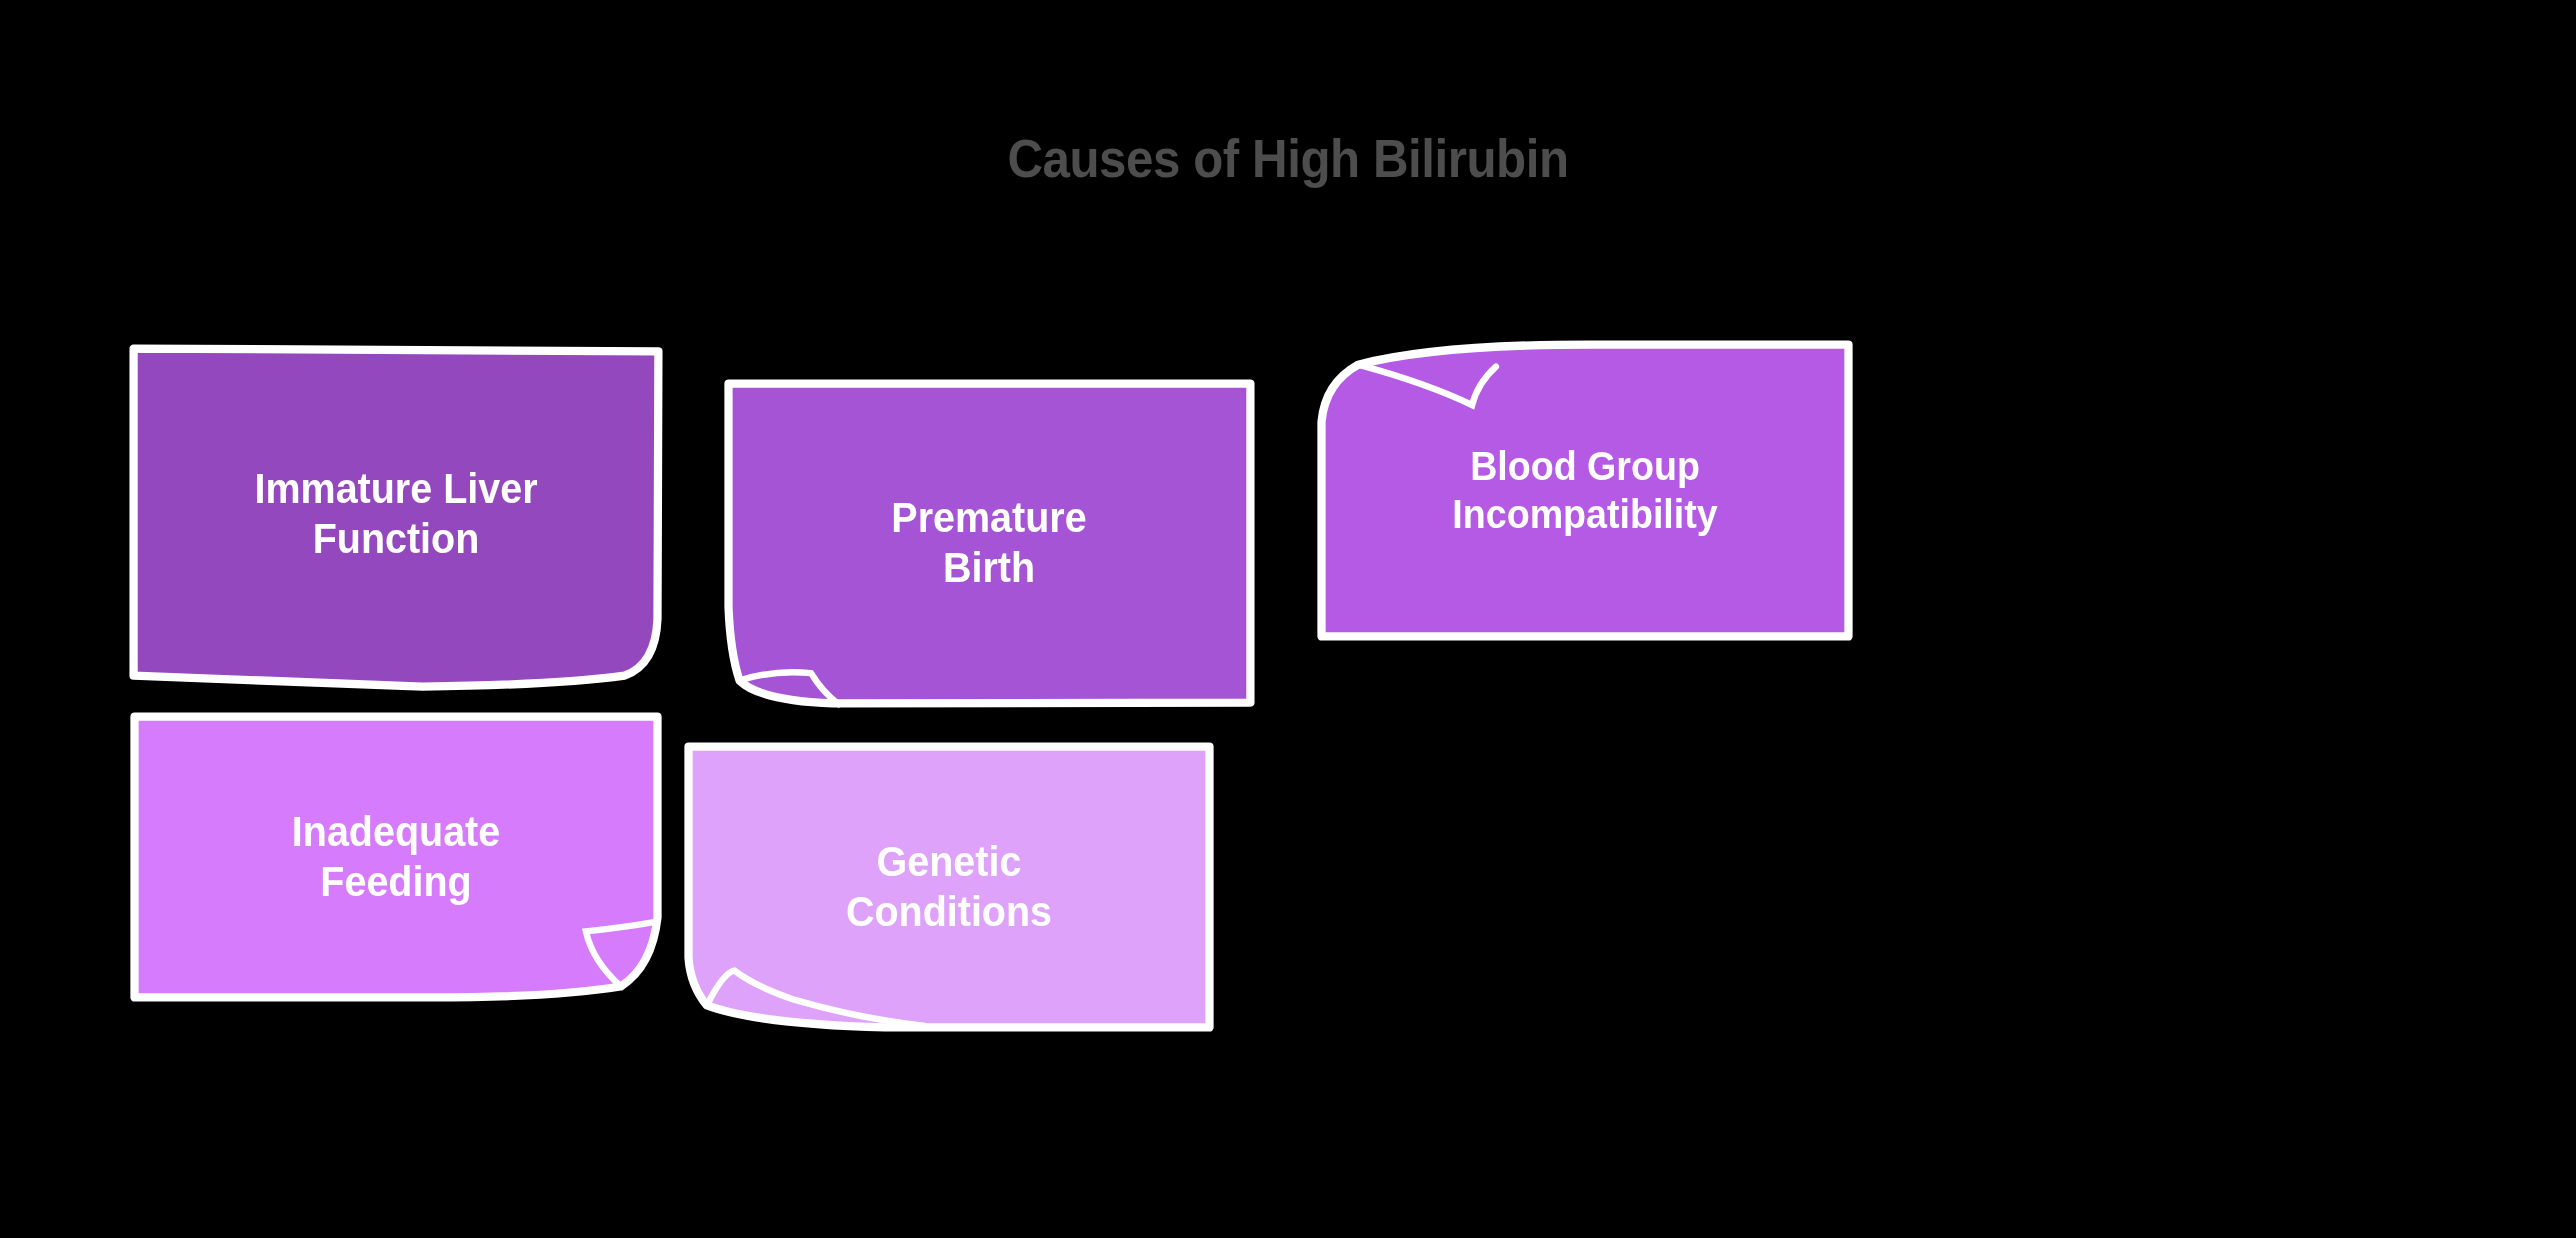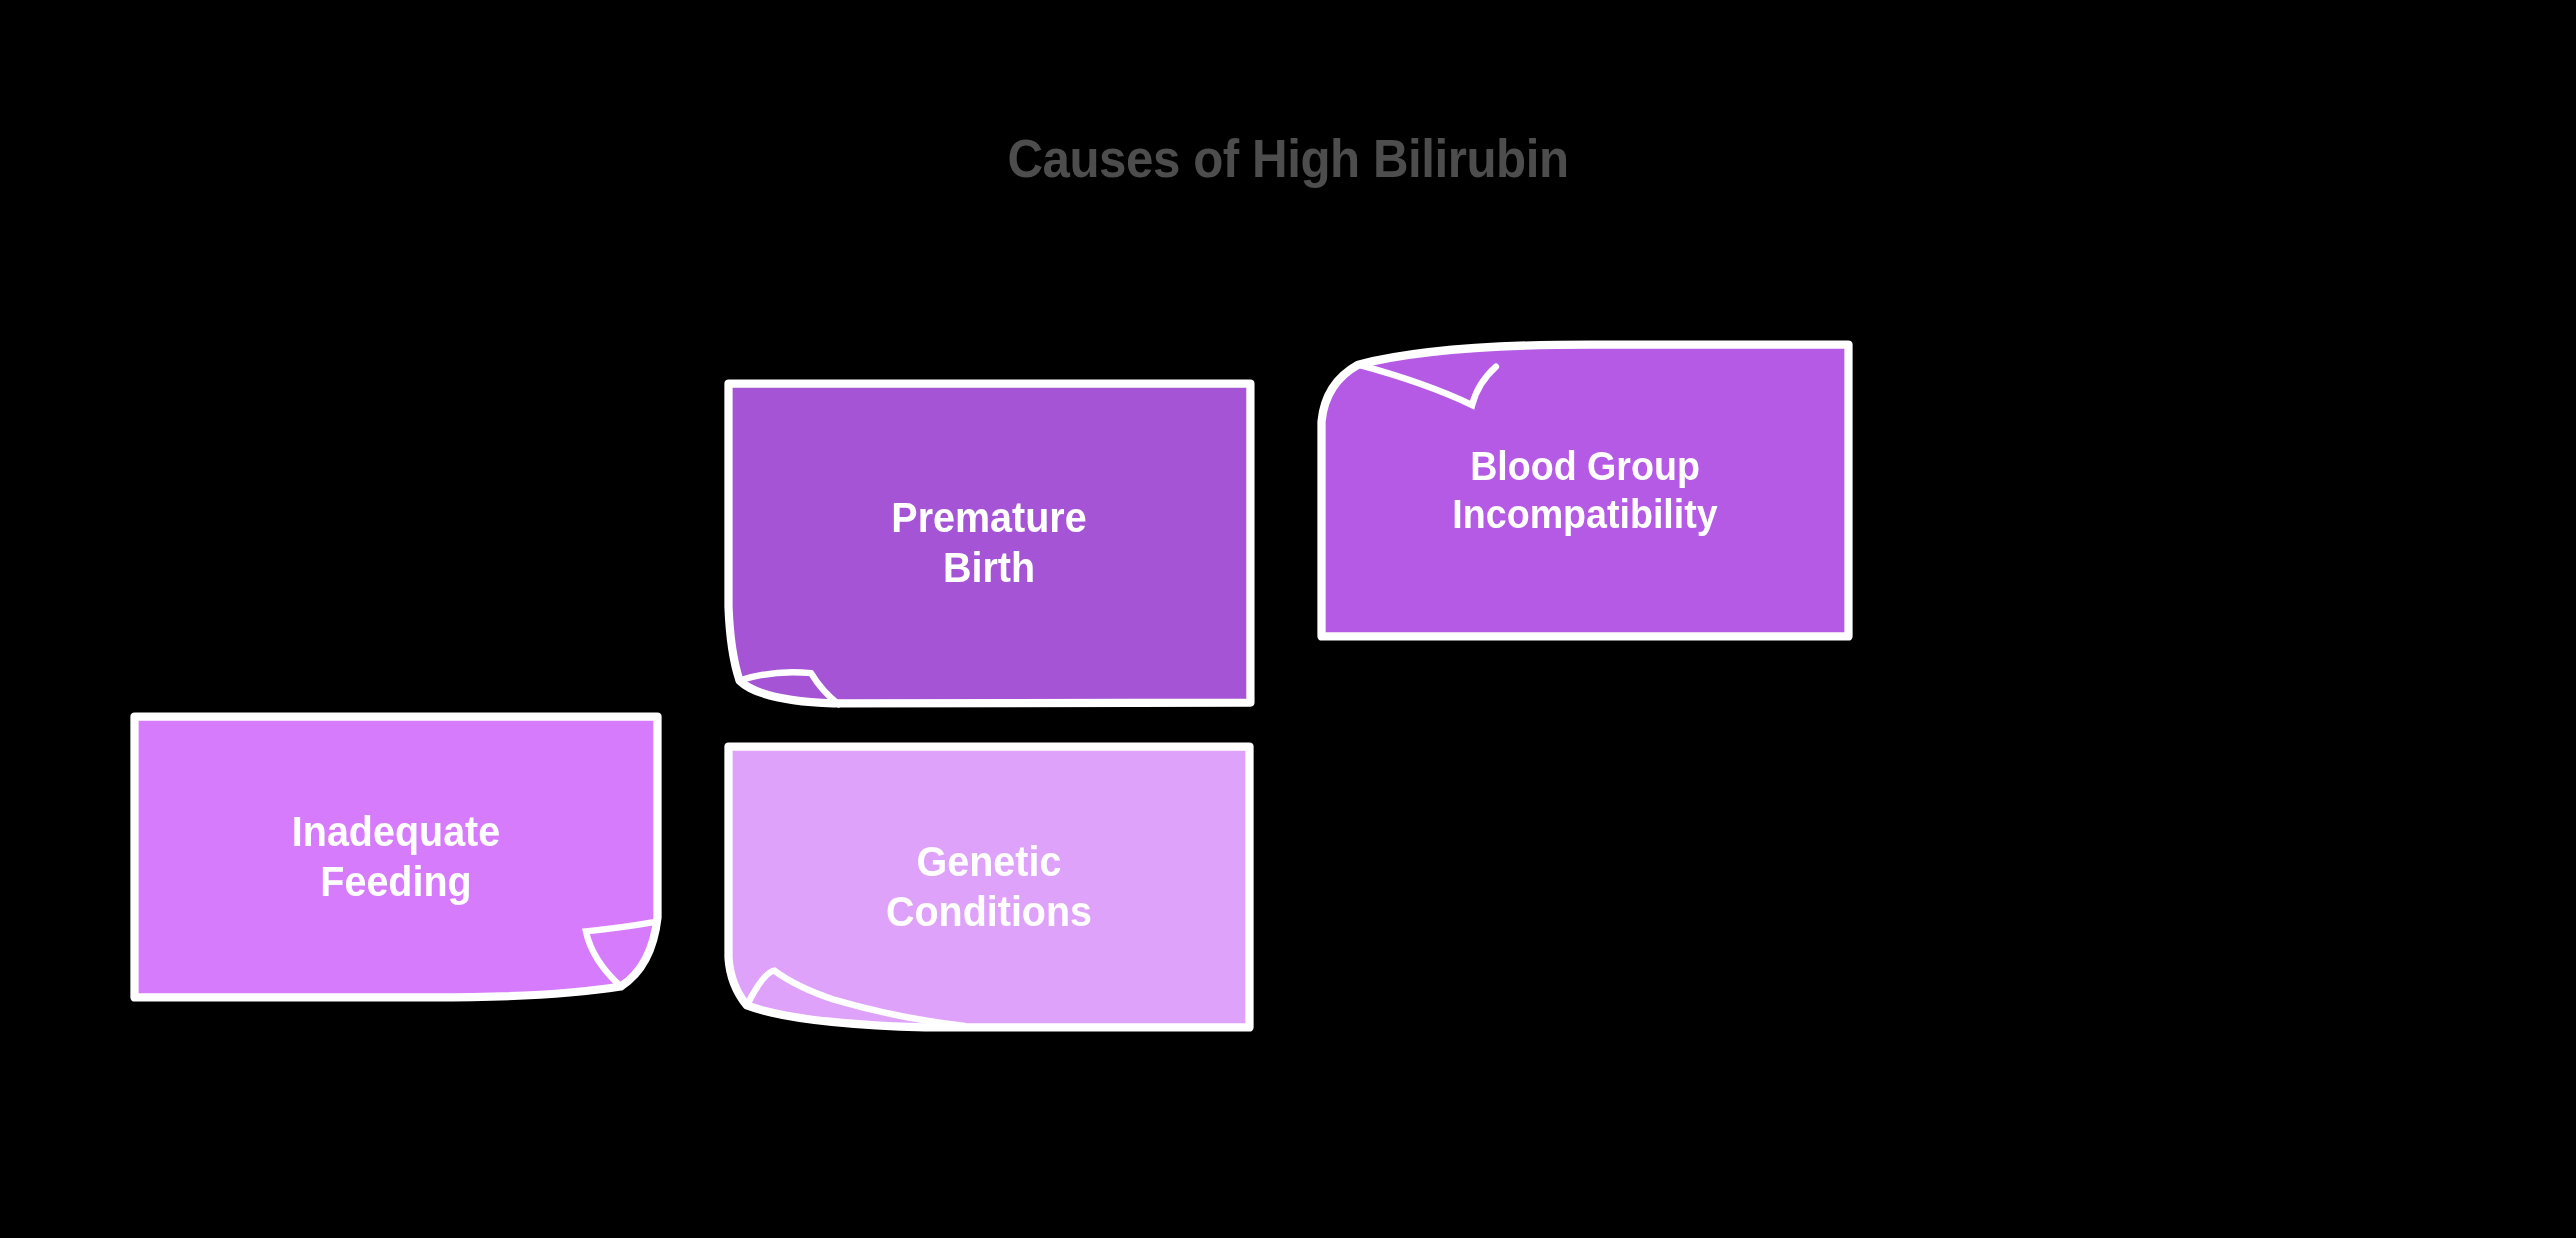--- a/index.html
+++ b/index.html
@@ -76,20 +76,27 @@
   }
   .node-label.small { font-size: 40px; }
 </style>
 </head>
 <body style="background: rgb(0, 0, 0);">
 
 <div id="canvas" style="background: rgb(0, 0, 0);">
 
   <div class="chart-title" style="color: rgb(77, 77, 77);">Causes of High Bilirubin</div>
 
+  <div class="node" style="left:129px; top:344px; width:534px; height:339px;">
+    <svg viewBox="0 0 582 370" preserveAspectRatio="none">
+      <path d="M 5 5 L 577 8 L 576 300 Q 574 350 540 362 Q 470 372 320 374 L 5 362 Z" fill="#9348be" stroke="#ffffff" stroke-width="9" stroke-linejoin="round"></path>
+    </svg>
+    <div class="node-label" style="color: rgb(255, 255, 255);">Immature Liver
+Function</div>
+  </div>
 
   <div class="node" style="left:1316px; top:339px; width:538px; height:303px;">
     <svg viewBox="0 0 586 330" preserveAspectRatio="none">
       <path d="M 6 90 Q 10 48 46 28 Q 130 6 300 6 L 580 6 L 580 324 L 6 324 Z" fill="#b45ae5" stroke="#ffffff" stroke-width="9" stroke-linejoin="round"></path>
       <path d="M 46 28 Q 120 48 170 72 Q 176 48 196 30" fill="none" stroke="#ffffff" stroke-width="7" stroke-linecap="round"></path>
     </svg>
     <div class="node-label small" style="color: rgb(255, 255, 255);">Blood Group
 Incompatibility</div>
   </div>
 
@@ -105,21 +112,21 @@
 
   <div class="node" style="left:129px; top:711px; width:534px; height:292px;">
     <svg viewBox="0 0 582 318" preserveAspectRatio="none">
       <path d="M 6 6 L 576 6 L 576 225 Q 570 278 536 300 Q 460 312 330 312 L 6 312 Z" fill="#d57bfb" stroke="#ffffff" stroke-width="9" stroke-linejoin="round"></path>
       <path d="M 536 300 Q 505 272 498 240 Q 538 236 572 230" fill="none" stroke="#ffffff" stroke-width="7" stroke-linecap="round"></path>
     </svg>
     <div class="node-label" style="color: rgb(255, 255, 255);">Inadequate
 Feeding</div>
   </div>
 
-  <div class="node" style="left:723px; top:741px; width:532px; height:292px;text-decoration:underline;">
+  <div class="node" style="left:683px; top:741px; width:532px; height:292px;text-decoration:underline;">
     <svg viewBox="0 0 580 318" preserveAspectRatio="none">
       <path d="M 6 6 L 574 6 L 574 312 L 220 312 Q 80 308 26 288 Q 8 266 6 236 Z" fill="#dfa2fb" stroke="#ffffff" stroke-width="9" stroke-linejoin="round"></path>
       <path d="M 26 288 Q 44 252 56 250 Q 80 268 122 282 Q 190 302 262 310" fill="none" stroke="#ffffff" stroke-width="7" stroke-linecap="round"></path>
     </svg>
     <div class="node-label" style="color: rgb(255, 255, 255);">Genetic
 Conditions</div>
   </div>
 
 </div>
 

